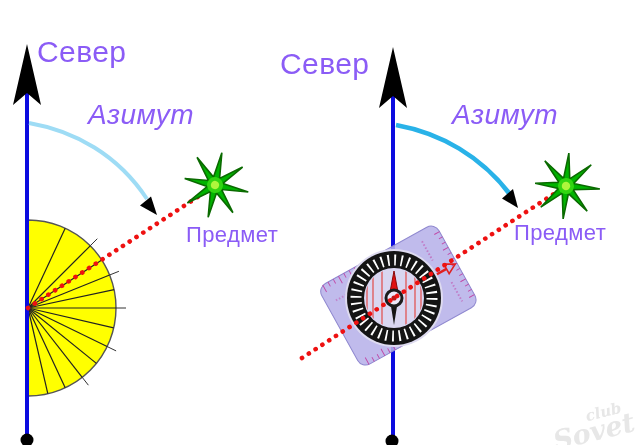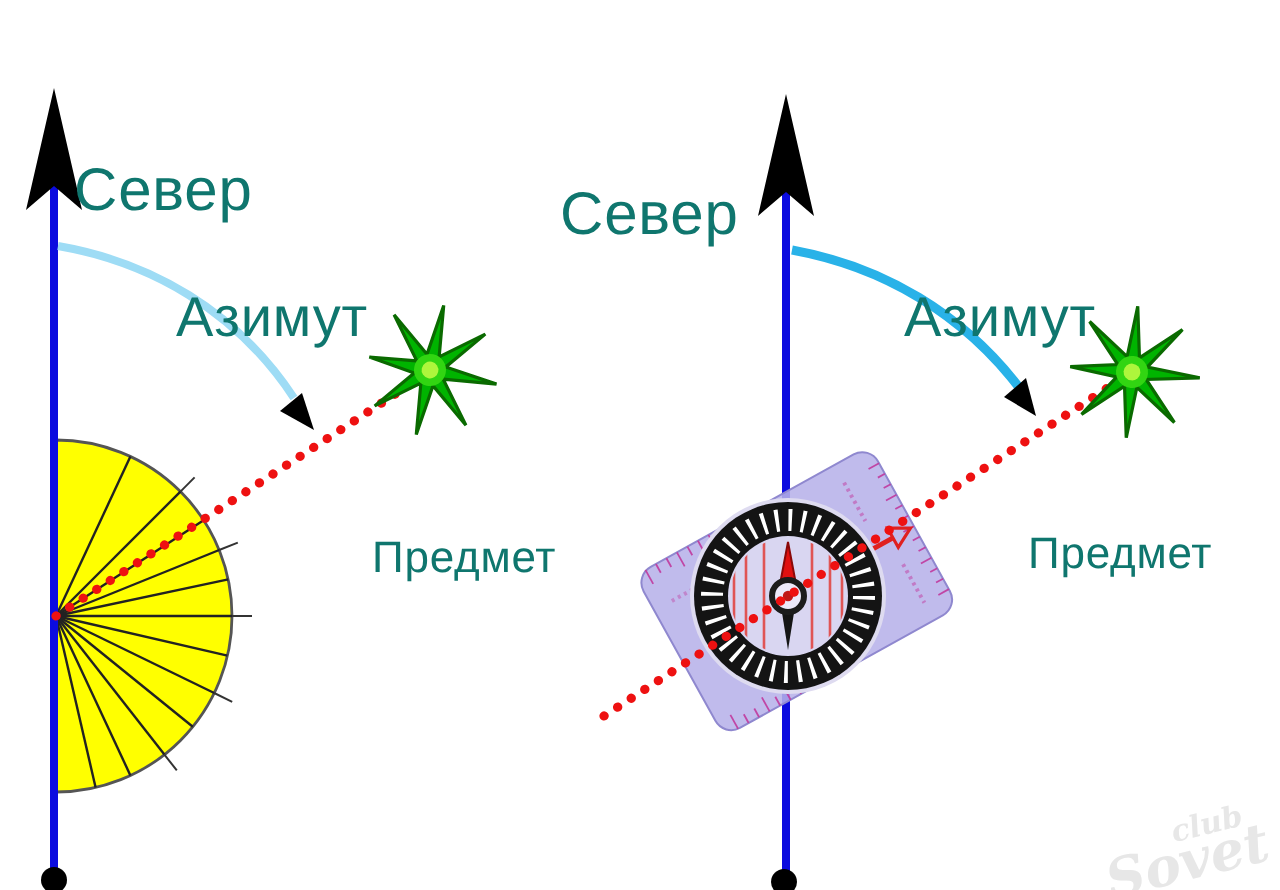--- a/index.html
+++ b/index.html
@@ -2,26 +2,25 @@
 <html><head>
 <meta charset="utf-8">
 <style>
   html,body{margin:0;padding:0;background:#fff;}
   .stage{
     position:relative;width:640px;height:445px;background:#ffffff;overflow:hidden;
     font-family:"Liberation Sans", sans-serif;
   }
   .stage svg{position:absolute;left:0;top:0;}
   .lbl{
-    position:absolute;color:#0f766e;line-height:1.05;white-space:nowrap;
+    position:absolute;color:#8b5cf6;line-height:1.05;white-space:nowrap;
     letter-spacing:0.4px;
-    margin-top:44px;
   }
   .lbl-north{font-size:30px;}
-  .lbl-azimuth{font-size:28px;}
+  .lbl-azimuth{font-size:28px;font-style:italic;}
   .lbl-object{font-size:22px;}
   .watermark{
     position:absolute;right:6px;bottom:2px;text-align:center;
     transform:rotate(-14deg);
     font-family:"DejaVu Serif", serif;font-style:italic;font-weight:bold;
     color:#e7e7e7;line-height:0.8;user-select:none;
   }
   .watermark .wm-top{font-size:15px;display:block;margin-right:-28px;}
   .watermark .wm-bottom{font-size:27px;display:block;}
 </style>

